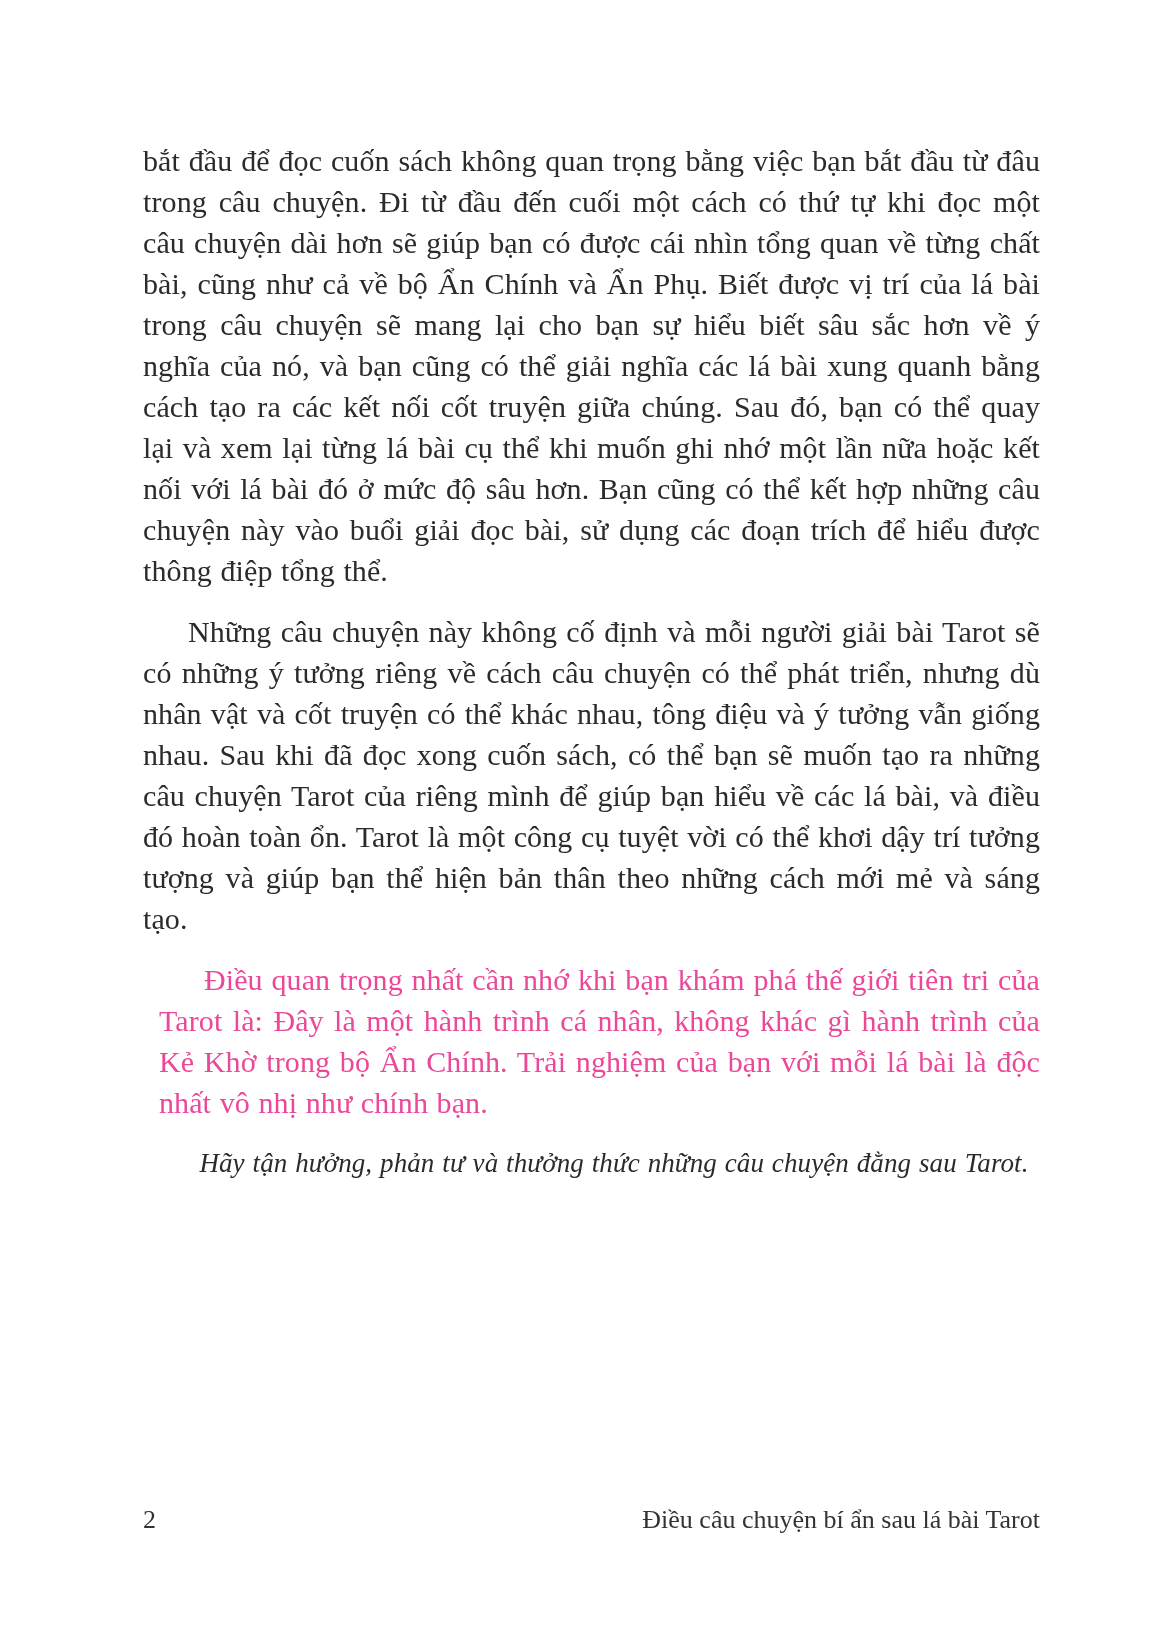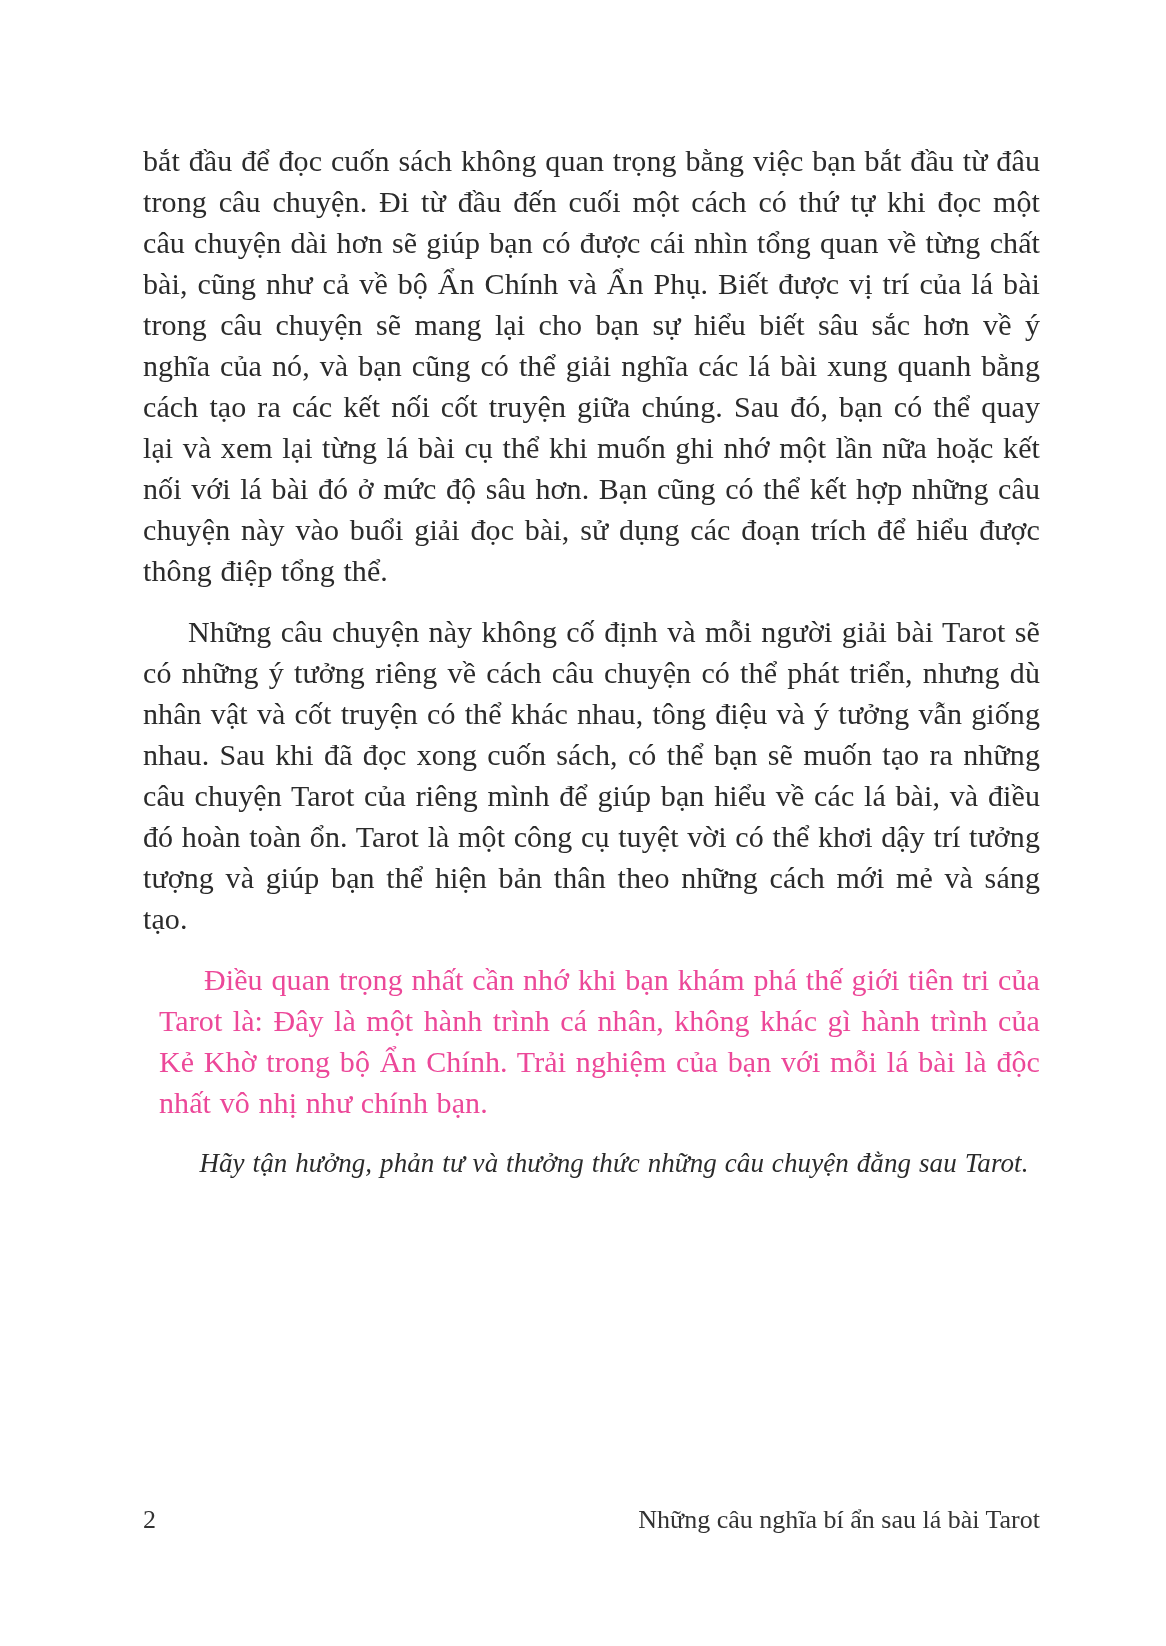--- a/index.html
+++ b/index.html
@@ -69,16 +69,16 @@
   <div class="content">
 
   <p class="para" style="color: rgb(43, 43, 43);">bắt đầu để đọc cuốn sách không quan trọng bằng việc bạn bắt đầu từ đâu trong câu chuyện. Đi từ đầu đến cuối một cách có thứ tự khi đọc một câu chuyện dài hơn sẽ giúp bạn có được cái nhìn tổng quan về từng chất bài, cũng như cả về bộ Ẩn Chính và Ẩn Phụ. Biết được vị trí của lá bài trong câu chuyện sẽ mang lại cho bạn sự hiểu biết sâu sắc hơn về ý nghĩa của nó, và bạn cũng có thể giải nghĩa các lá bài xung quanh bằng cách tạo ra các kết nối cốt truyện giữa chúng. Sau đó, bạn có thể quay lại và xem lại từng lá bài cụ thể khi muốn ghi nhớ một lần nữa hoặc kết nối với lá bài đó ở mức độ sâu hơn. Bạn cũng có thể kết hợp những câu chuyện này vào buổi giải đọc bài, sử dụng các đoạn trích để hiểu được thông điệp tổng thể.</p>
       <p class="para indent" style="color: rgb(43, 43, 43);">Những câu chuyện này không cố định và mỗi người giải bài Tarot sẽ có những ý tưởng riêng về cách câu chuyện có thể phát triển, nhưng dù nhân vật và cốt truyện có thể khác nhau, tông điệu và ý tưởng vẫn giống nhau. Sau khi đã đọc xong cuốn sách, có thể bạn sẽ muốn tạo ra những câu chuyện Tarot của riêng mình để giúp bạn hiểu về các lá bài, và điều đó hoàn toàn ổn. Tarot là một công cụ tuyệt vời có thể khơi dậy trí tưởng tượng và giúp bạn thể hiện bản thân theo những cách mới mẻ và sáng tạo.</p>
       <p class="para indent" style="color: #ec4899; margin-left: 16px;">Điều quan trọng nhất cần nhớ khi bạn khám phá thế giới tiên tri của Tarot là: Đây là một hành trình cá nhân, không khác gì hành trình của Kẻ Khờ trong bộ Ẩn Chính. Trải nghiệm của bạn với mỗi lá bài là độc nhất vô nhị như chính bạn.</p>
       <p class="para indent italic" style="color: rgb(43, 43, 43);">Hãy tận hưởng, phản tư và thưởng thức những câu chuyện đằng sau Tarot.</p>
     </div>
 
   <div class="footer">
     <span class="page-number">2</span>
-    <span class="running-title">Những câu nghĩa bí ẩn sau lá bài Tarot</span>
+    <span class="running-title">Điều câu chuyện bí ẩn sau lá bài Tarot</span>
   </div>
 
 </div>
 
 </body></html>

